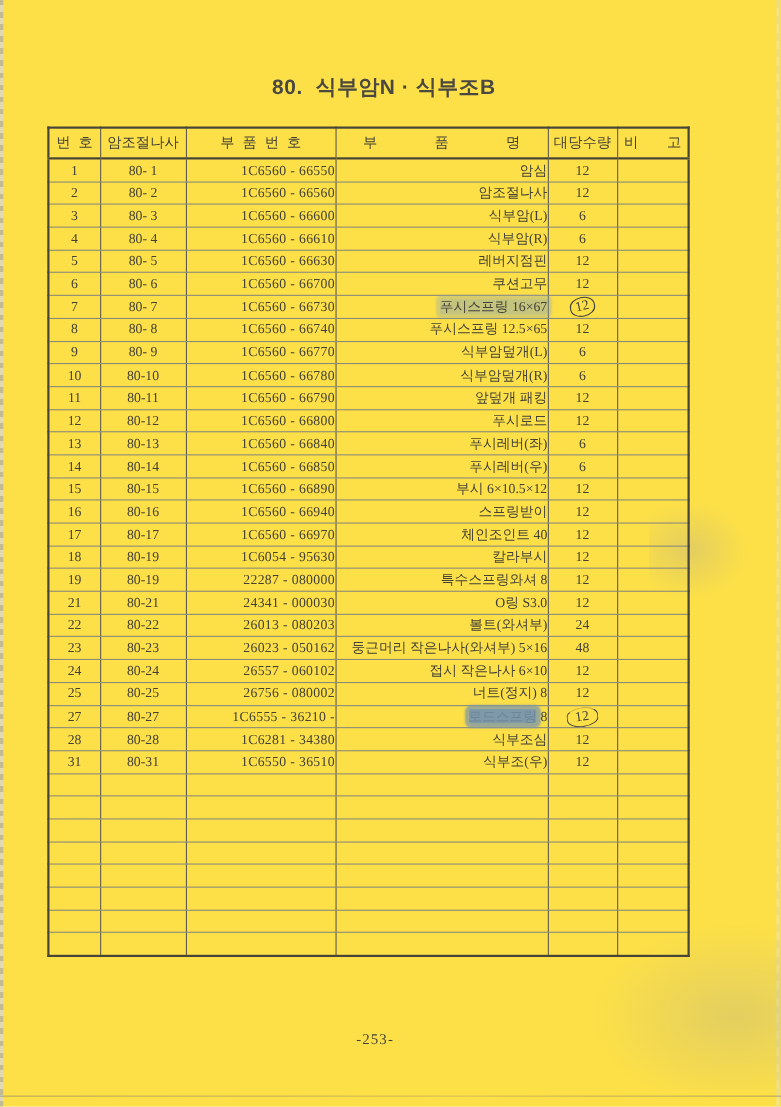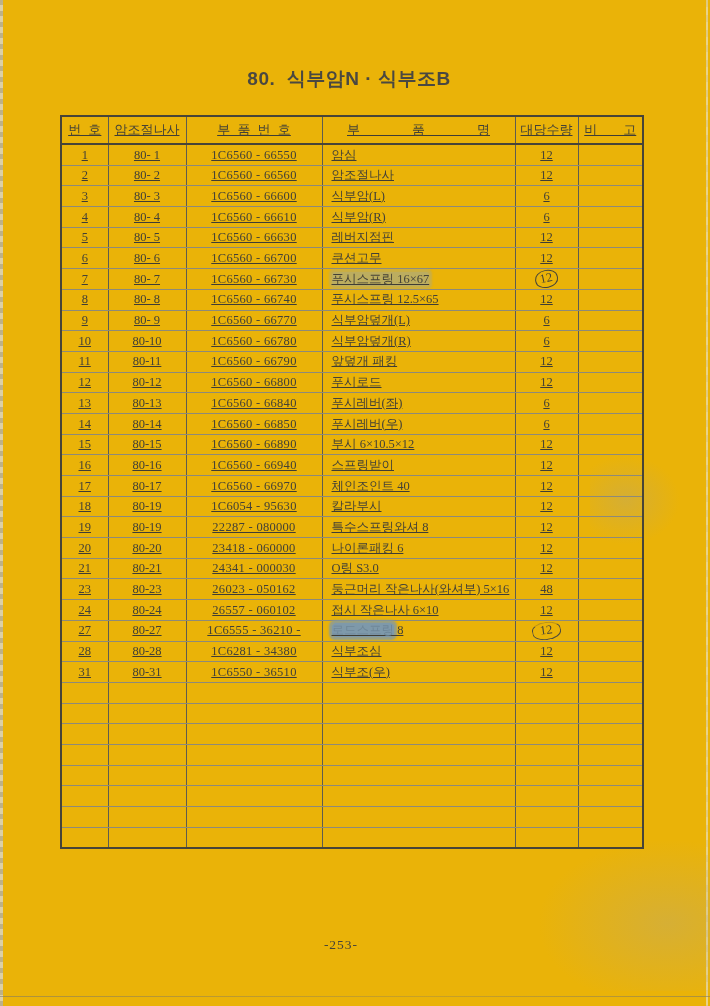--- a/index.html
+++ b/index.html
@@ -2,21 +2,21 @@
 <html><head>
 <meta charset="utf-8">
 <style>
   html,body{margin:0;padding:0;}
   body{
     width:710px;height:1006px;position:relative;overflow:hidden;
     background:#f4f3ec;
     font-family:"Liberation Serif","DejaVu Serif",serif;
     color:#3f3d35;
   }
-  .page{position:absolute;inset:0;background:#eab308;}
+  .page{position:absolute;inset:0;background:#fde047;}
   
   .scan-edge-left{
     position:absolute;left:0;top:0;width:3px;height:100%;
     background:repeating-linear-gradient(180deg,#b2b1a9 0 5px,#d8d7cf 5px 11px);
     opacity:.8;
   }
   .scan-edge-right{
     position:absolute;right:2px;top:0;width:2px;height:100%;
     background:repeating-linear-gradient(180deg,#d9d8d0 0 7px,#e8e7df 7px 15px);
     opacity:.6;
@@ -36,42 +36,41 @@
   
   .title{
     position:absolute;top:66px;left:0;width:698px;margin:0;
     text-align:center;
     font-family:"Liberation Sans","DejaVu Sans",sans-serif;
     font-size:19px;font-weight:600;letter-spacing:.5px;color:#4a4841;
     white-space:pre;
   }
   
   .parts-table{
-    position:absolute;left:60px;top:115px;width:582px;
+    position:absolute;left:43px;top:115px;width:582px;
     border-collapse:collapse;table-layout:fixed;
     border:2px solid #474438;
-    text-decoration:underline;
   }
   .parts-table th{
     height:26px;
     font-family:"Liberation Sans","DejaVu Sans",sans-serif;
     font-size:13px;font-weight:500;color:#434137;
     border:1px solid #5f5c4f;border-bottom:2px solid #474438;
     white-space:pre;text-align:center;padding:0;
   }
   .parts-table td{
     height:19.7px;padding:0;line-height:1;
     font-size:12.5px;color:#434137;
     border-left:1px solid #5f5c4f;border-right:1px solid #5f5c4f;
     border-top:1px solid #8d8a79;border-bottom:1px solid #8d8a79;
     white-space:pre;overflow:visible;
   }
   td.c-no,td.c-code,td.c-part,td.c-qty{text-align:center;}
-  td.c-name{text-align:left;padding-left:9px;white-space:nowrap;}
-  td.c-part{letter-spacing:.3px;}
+  td.c-name{text-align:right;padding-left:9px;white-space:nowrap;}
+  td.c-part{letter-spacing:.3px;text-align:right;}
   
   .hl{
     background:rgba(141,167,182,.5);
     box-shadow:0 0 2px 3px rgba(141,167,182,.35);
     border-radius:2px;
   }
   .scribble{
     background:#7e99aa;color:#6e8798;
     box-shadow:0 0 2px 3px rgba(126,153,170,.8);
     border-radius:3px;
@@ -271,48 +270,56 @@
         </tr>
         <tr>
           <td class="c-no">19</td>
           <td class="c-code">80-19</td>
           <td class="c-part">22287 - 080000</td>
           <td class="c-name"><span>특수스프링와셔  8</span></td>
           <td class="c-qty"><span>12</span></td>
           <td class="c-rem"></td>
         </tr>
         <tr>
-          <td class="c-no">20</td>
-          <td class="c-code">80-20</td>
-          <td class="c-part">23418 - 060000</td>
-          <td class="c-name"><span>나이론패킹  6</span></td>
-          <td class="c-qty"><span>12</span></td>
-          <td class="c-rem"></td>
-        </tr>
-        <tr>
           <td class="c-no">21</td>
           <td class="c-code">80-21</td>
           <td class="c-part">24341 - 000030</td>
           <td class="c-name"><span>O링  S3.0</span></td>
           <td class="c-qty"><span>12</span></td>
+          <td class="c-rem"></td>
+        </tr>
+        <tr>
+          <td class="c-no">22</td>
+          <td class="c-code">80-22</td>
+          <td class="c-part">26013 - 080203</td>
+          <td class="c-name"><span>볼트(와셔부)</span></td>
+          <td class="c-qty"><span>24</span></td>
           <td class="c-rem"></td>
         </tr>
         <tr>
           <td class="c-no">23</td>
           <td class="c-code">80-23</td>
           <td class="c-part">26023 - 050162</td>
           <td class="c-name"><span>둥근머리 작은나사(와셔부) 5×16</span></td>
           <td class="c-qty"><span>48</span></td>
           <td class="c-rem"></td>
         </tr>
         <tr>
           <td class="c-no">24</td>
           <td class="c-code">80-24</td>
           <td class="c-part">26557 - 060102</td>
           <td class="c-name"><span>접시 작은나사 6×10</span></td>
+          <td class="c-qty"><span>12</span></td>
+          <td class="c-rem"></td>
+        </tr>
+        <tr>
+          <td class="c-no">25</td>
+          <td class="c-code">80-25</td>
+          <td class="c-part">26756 - 080002</td>
+          <td class="c-name"><span>너트(정지)  8</span></td>
           <td class="c-qty"><span>12</span></td>
           <td class="c-rem"></td>
         </tr>
         <tr>
           <td class="c-no">27</td>
           <td class="c-code">80-27</td>
           <td class="c-part">1C6555 - 36210 -</td>
           <td class="c-name"><span class="scribble">로드스프링</span><span> 8</span></td>
           <td class="c-qty"><span class="oval-mark">12</span></td>
           <td class="c-rem"></td>

